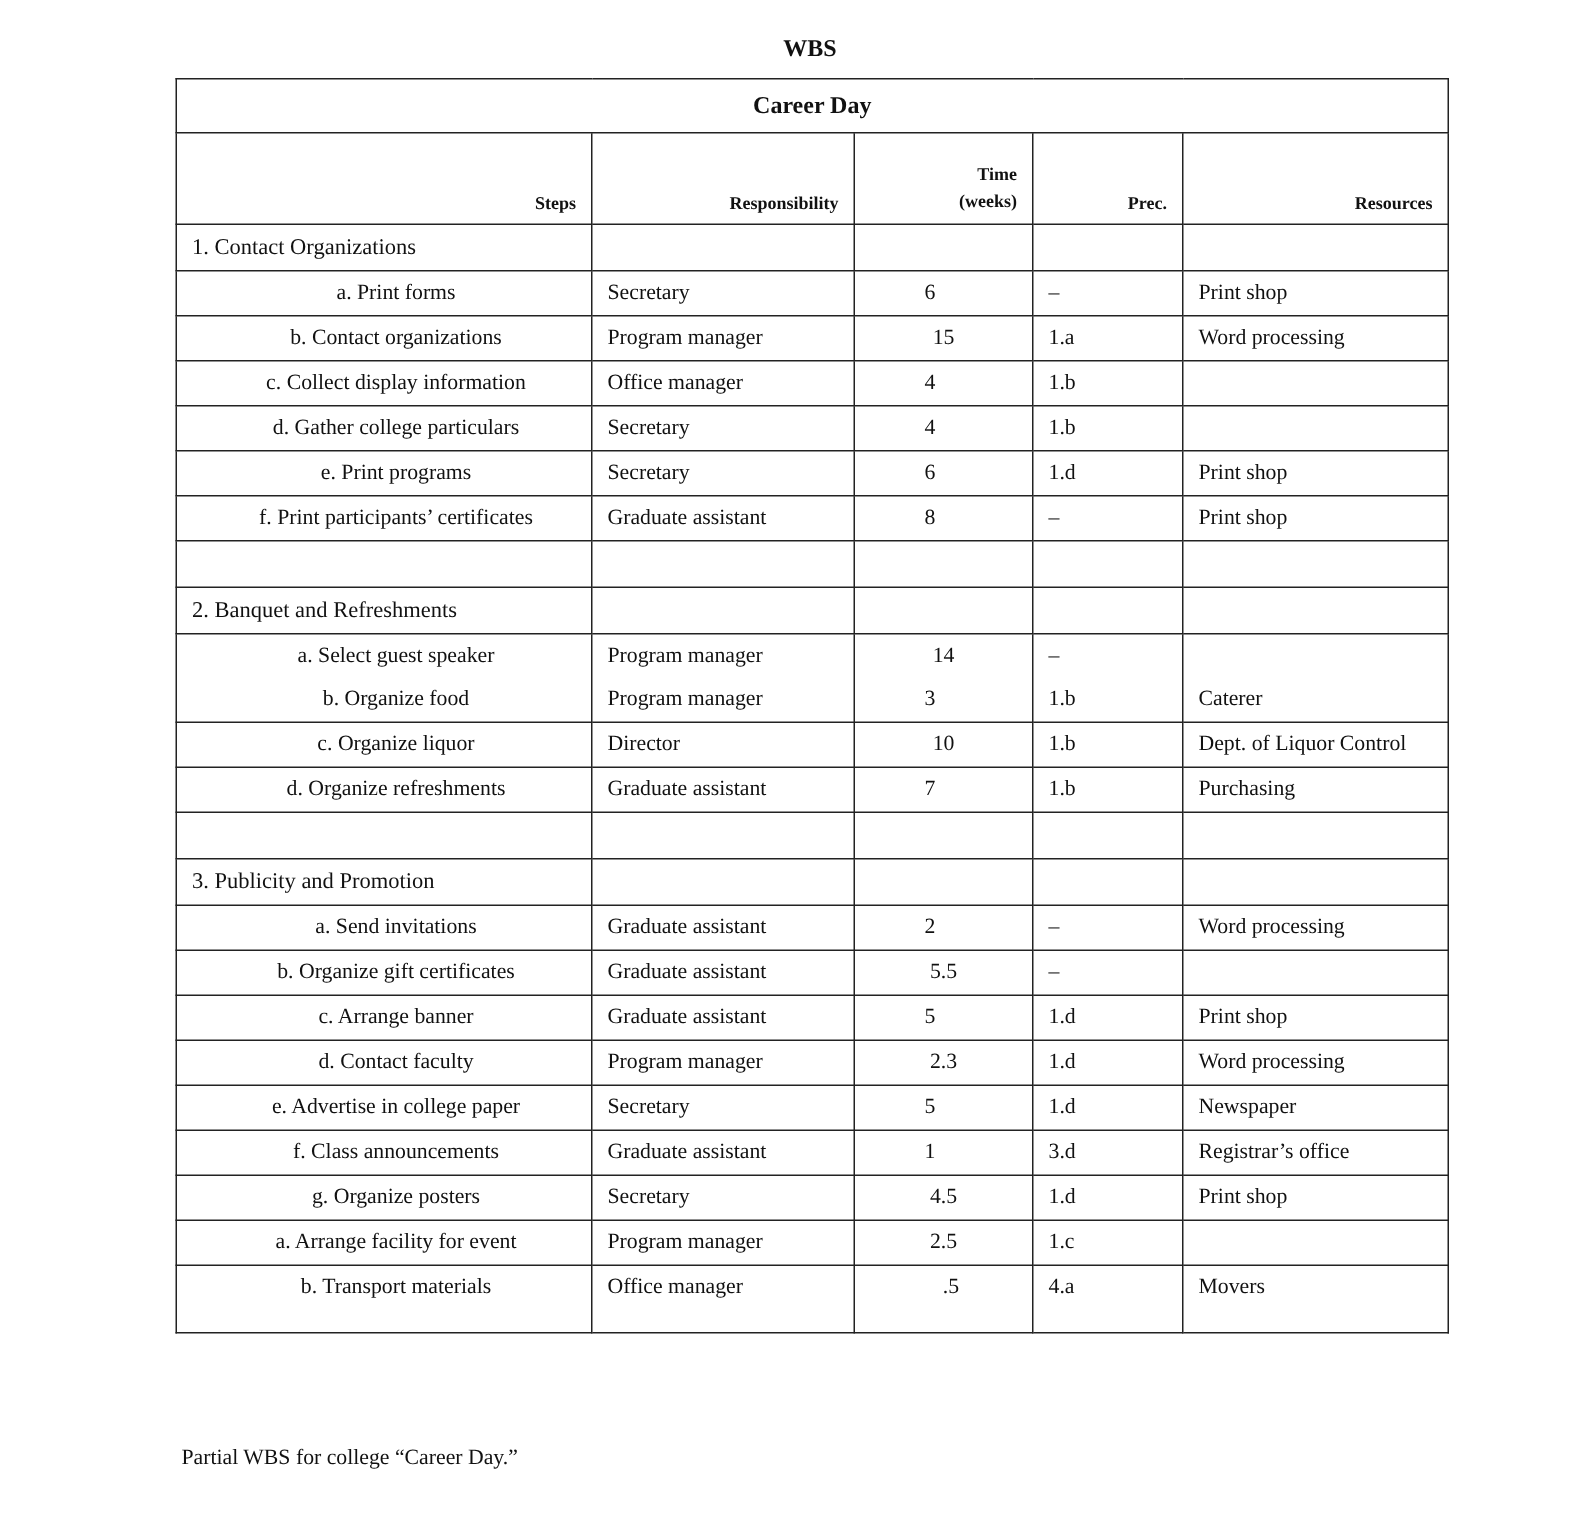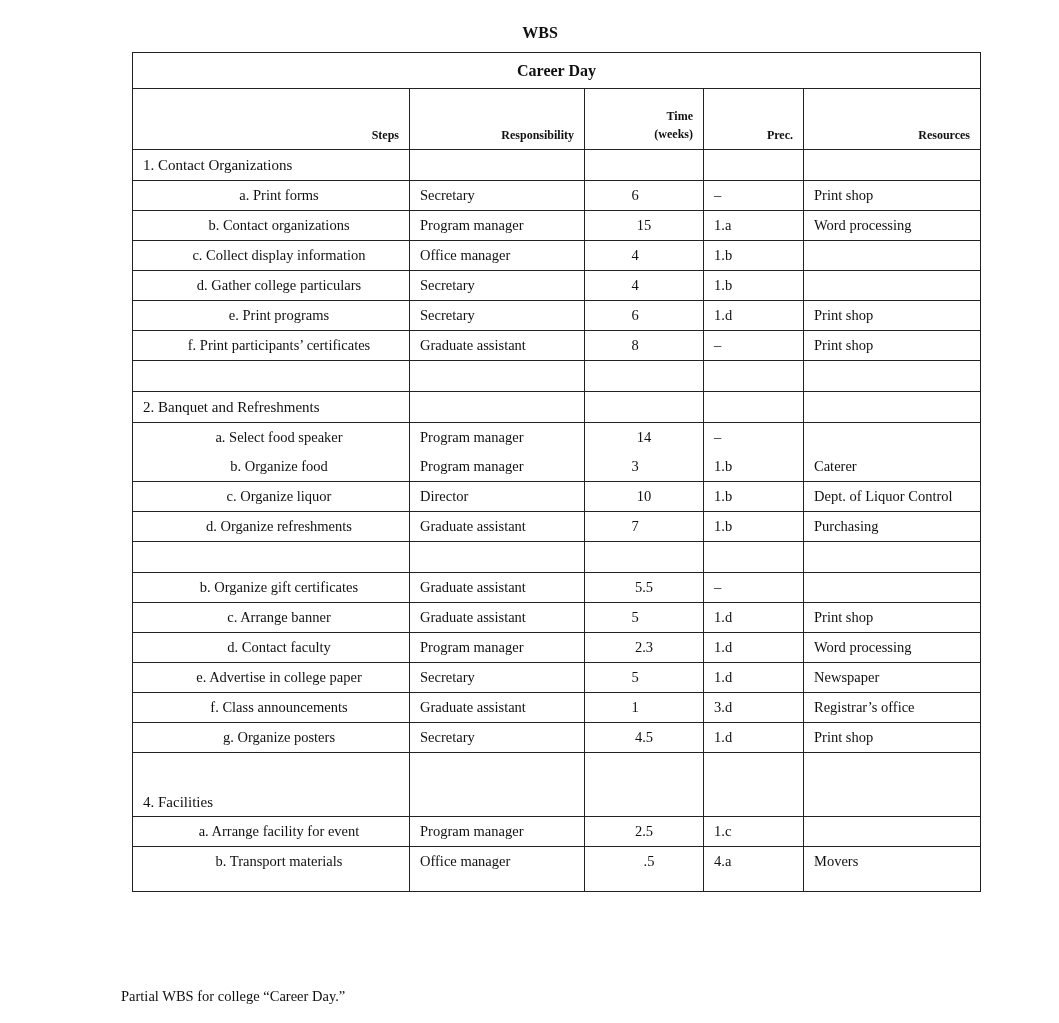--- a/index.html
+++ b/index.html
@@ -5,21 +5,21 @@
   html, body { margin: 0; padding: 0; background: #ffffff; }
   body {
     width: 1059px; height: 1023px; position: relative; overflow: hidden;
     font-family: "Liberation Serif", "DejaVu Serif", serif; color: #111;
   }
   .doc-title {
     position: absolute; left: 0; width: 1080px; top: 24px; text-align: center;
     font-weight: bold; font-size: 16px;
   }
   table.wbs {
-    position: absolute; left: 132px; top: 52px; width: 848px;
+    position: absolute; left: 117px; top: 52px; width: 848px;
     border-collapse: collapse; table-layout: fixed; font-size: 14.5px;
   }
   table.wbs td, table.wbs th { border: 1px solid #222; padding: 0 10px; vertical-align: middle; }
   col.c-steps { width: 277px; }
   col.c-resp { width: 175px; }
   col.c-time { width: 119px; }
   col.c-prec { width: 100px; }
   col.c-res { width: 177px; }
   tr.caption-row th { height: 35px; font-weight: bold; font-size: 16px; text-align: center; }
   tr.header-row th { height: 54px; font-weight: bold; font-size: 12px; text-align: right; vertical-align: bottom; padding-bottom: 6px; }
@@ -29,21 +29,21 @@
   tr.task td { height: 29px; }
   tr.task td.step { padding-left: 26px; text-align: center; }
   tr.spacer td { height: 30px; }
   tr.tall-section td { height: 58px; vertical-align: bottom; padding-bottom: 5px; }
   tr.nobottom td { border-bottom: none; height: 29px; }
   tr.notop td { border-top: none; height: 29px; }
   td.num { text-align: center; padding-left: 12px; }
   td.num.center { text-align: center; padding-left: 10px; padding-right: 28px; }
   td.prec { text-align: left; padding-left: 12px; }
   .caption-note {
-    position: absolute; left: 121px; top: 988px; font-size: 14.5px;
+    position: absolute; left: 121px; top: 964px; font-size: 14.5px;
   }
 </style>
 </head>
 <body>
 
 <div class="doc-title">WBS</div>
 
 <table class="wbs">
   <colgroup>
     <col class="c-steps">
@@ -124,21 +124,21 @@
     </tr>
 
     <tr class="section">
       <td class="sec-title">2. Banquet and Refreshments</td>
         <td></td>
         <td></td>
         <td></td>
         <td></td>
     </tr>
     <tr class="task nobottom">
-      <td class="step">a. Select food speaker</td>
+      <td class="step">a. Select guest speaker</td>
       <td>Program manager</td>
       <td class="num">14</td>
       <td class="prec">–</td>
       <td></td>
     </tr>
     <tr class="task notop">
       <td class="step">b. Organize food</td>
       <td>Program manager</td>
       <td class="num center">3</td>
       <td class="prec">1.b</td>
@@ -159,20 +159,34 @@
       <td>Purchasing</td>
     </tr>
     <tr class="spacer">
       <td></td>
         <td></td>
         <td></td>
         <td></td>
         <td></td>
     </tr>
 
+    <tr class="section">
+      <td class="sec-title">3. Publicity and Promotion</td>
+        <td></td>
+        <td></td>
+        <td></td>
+        <td></td>
+    </tr>
+    <tr class="task">
+      <td class="step">a. Send invitations</td>
+      <td>Graduate assistant</td>
+      <td class="num center">2</td>
+      <td class="prec">–</td>
+      <td>Word processing</td>
+    </tr>
     <tr class="task">
       <td class="step">b. Organize gift certificates</td>
       <td>Graduate assistant</td>
       <td class="num">5.5</td>
       <td class="prec">–</td>
       <td></td>
     </tr>
     <tr class="task">
       <td class="step">c. Arrange banner</td>
       <td>Graduate assistant</td>
@@ -202,27 +216,20 @@
       <td>Registrar’s office</td>
     </tr>
     <tr class="task">
       <td class="step">g. Organize posters</td>
       <td>Secretary</td>
       <td class="num">4.5</td>
       <td class="prec">1.d</td>
       <td>Print shop</td>
     </tr>
 
-    <tr class="section tall-section">
-      <td class="sec-title">4. Facilities</td>
-        <td></td>
-        <td></td>
-        <td></td>
-        <td></td>
-    </tr>
     <tr class="task">
       <td class="step">a. Arrange facility for event</td>
       <td>Program manager</td>
       <td class="num">2.5</td>
       <td class="prec">1.c</td>
       <td></td>
     </tr>
     <tr class="task" style="height:40px">
       <td class="step" style="height:38px;vertical-align:top;padding-top:6px">b. Transport materials</td>
       <td style="vertical-align:top;padding-top:6px">Office manager</td>

